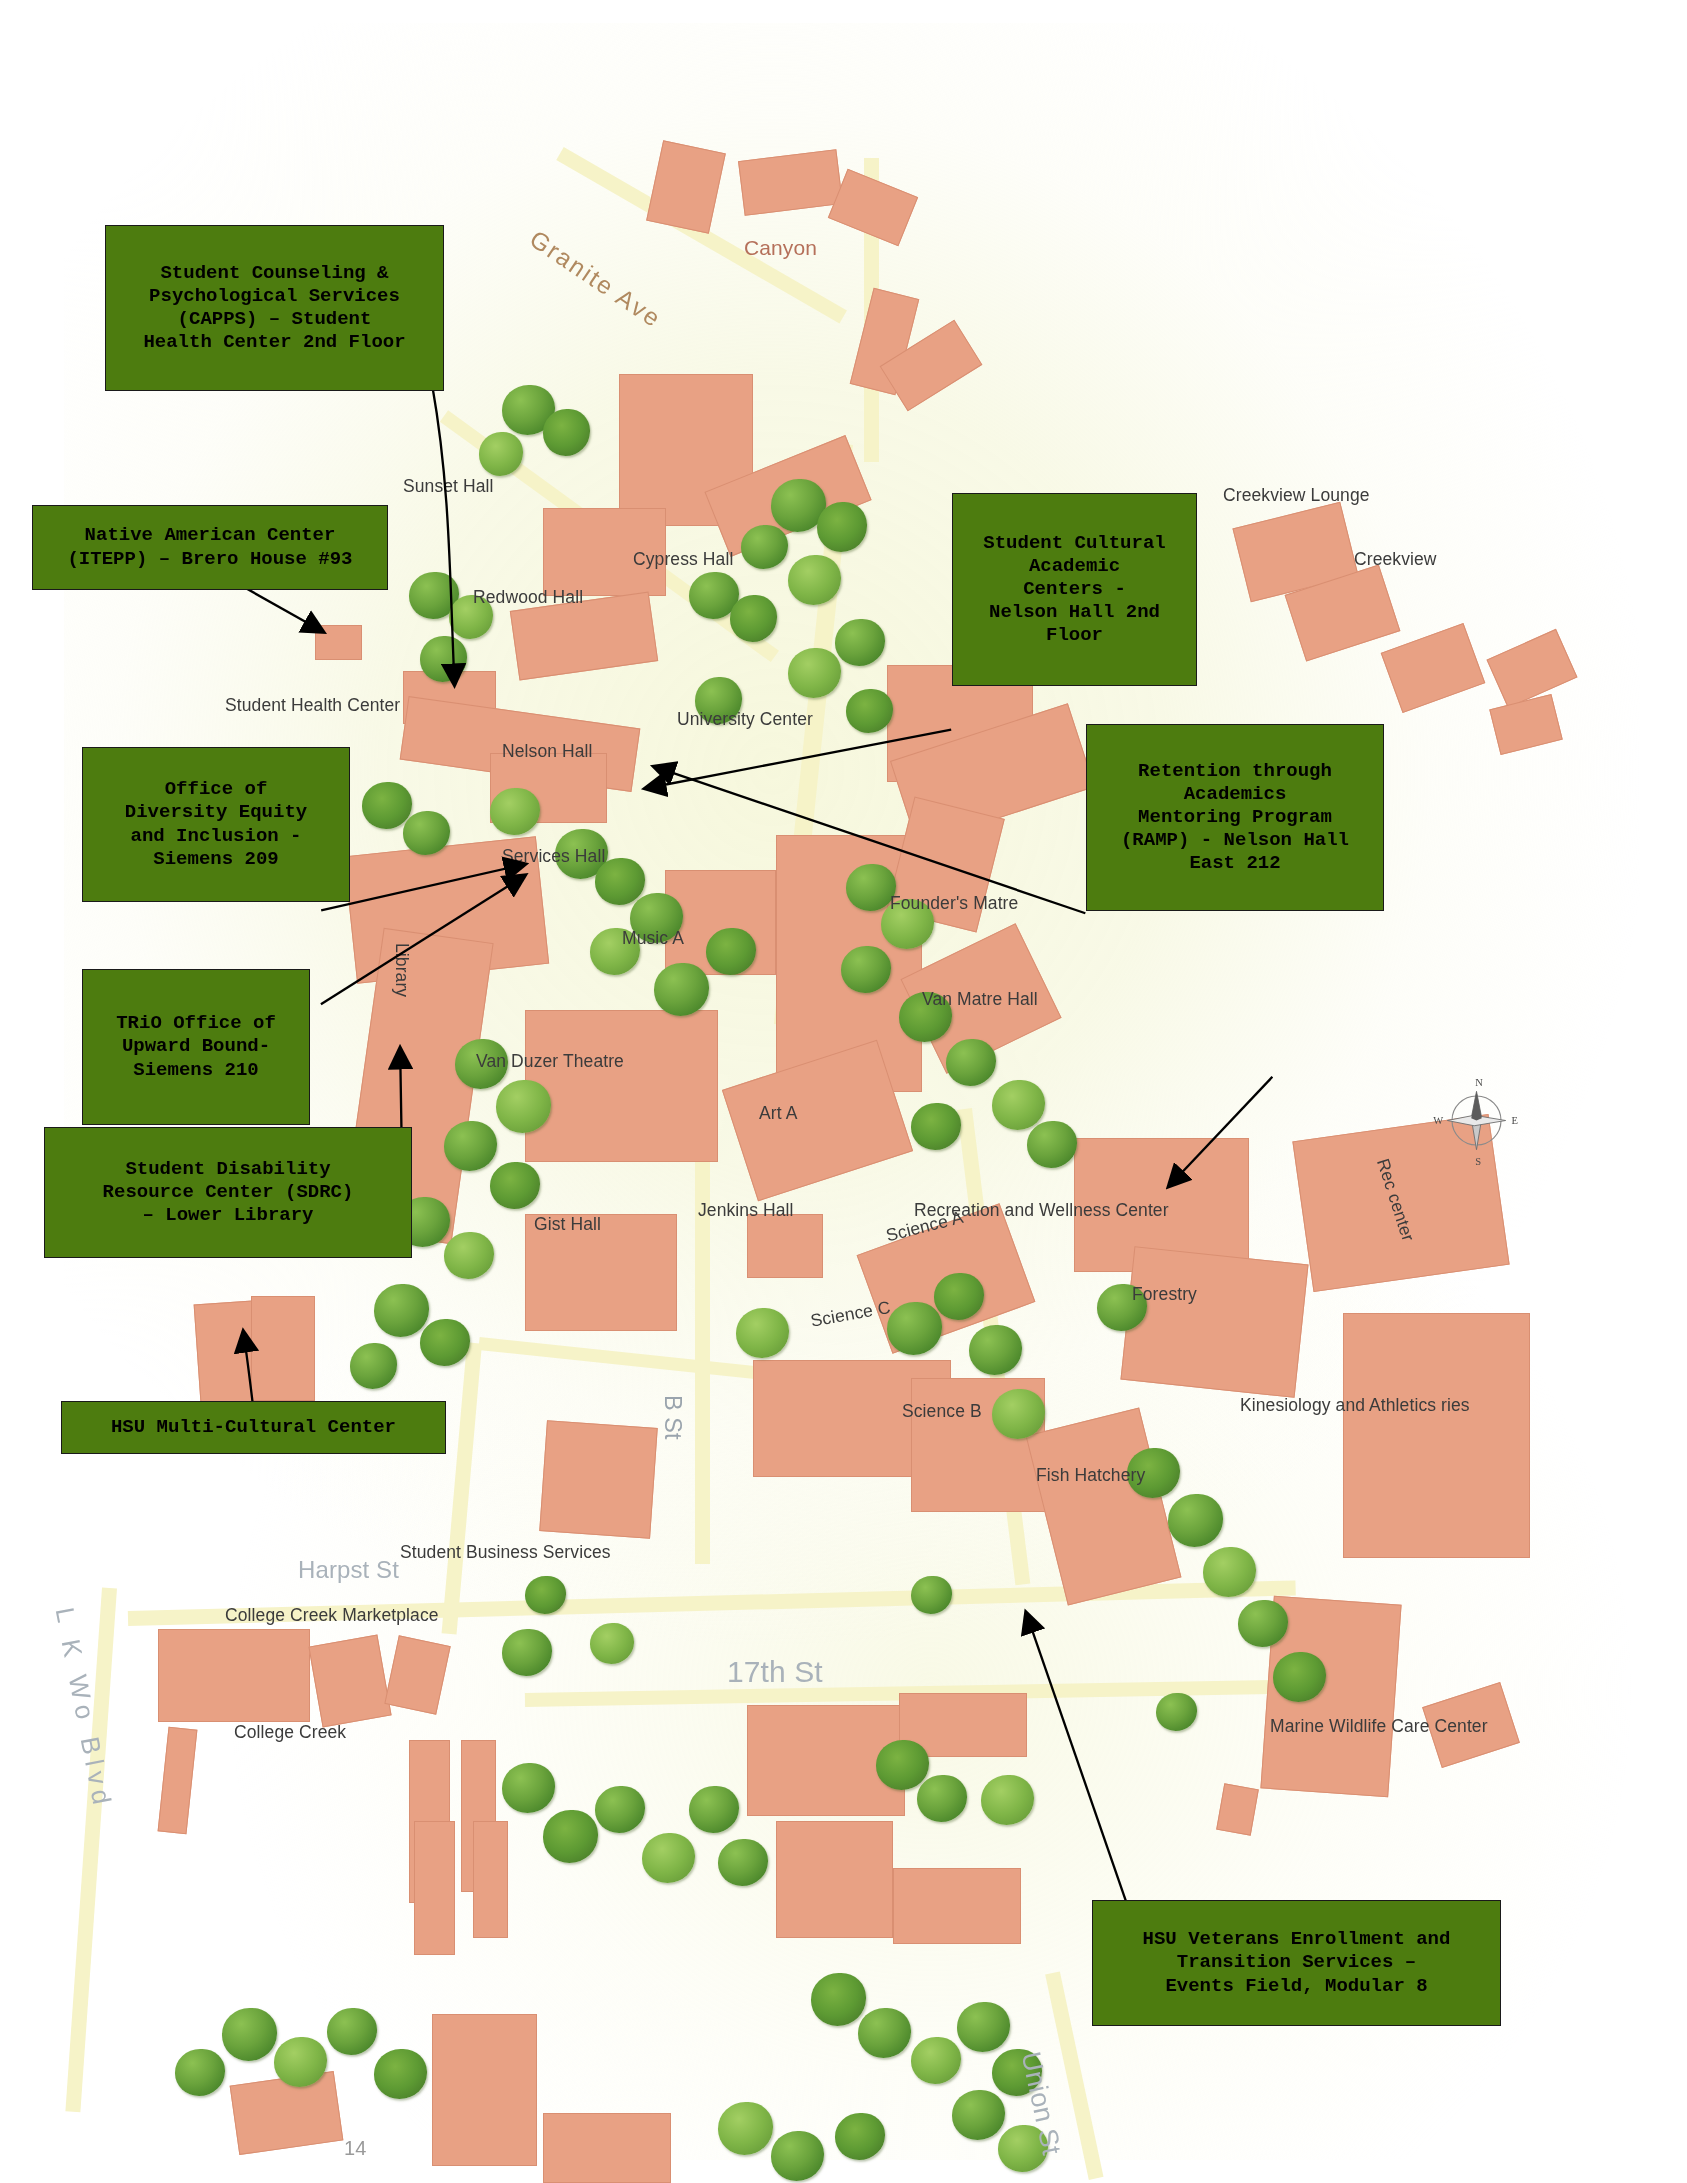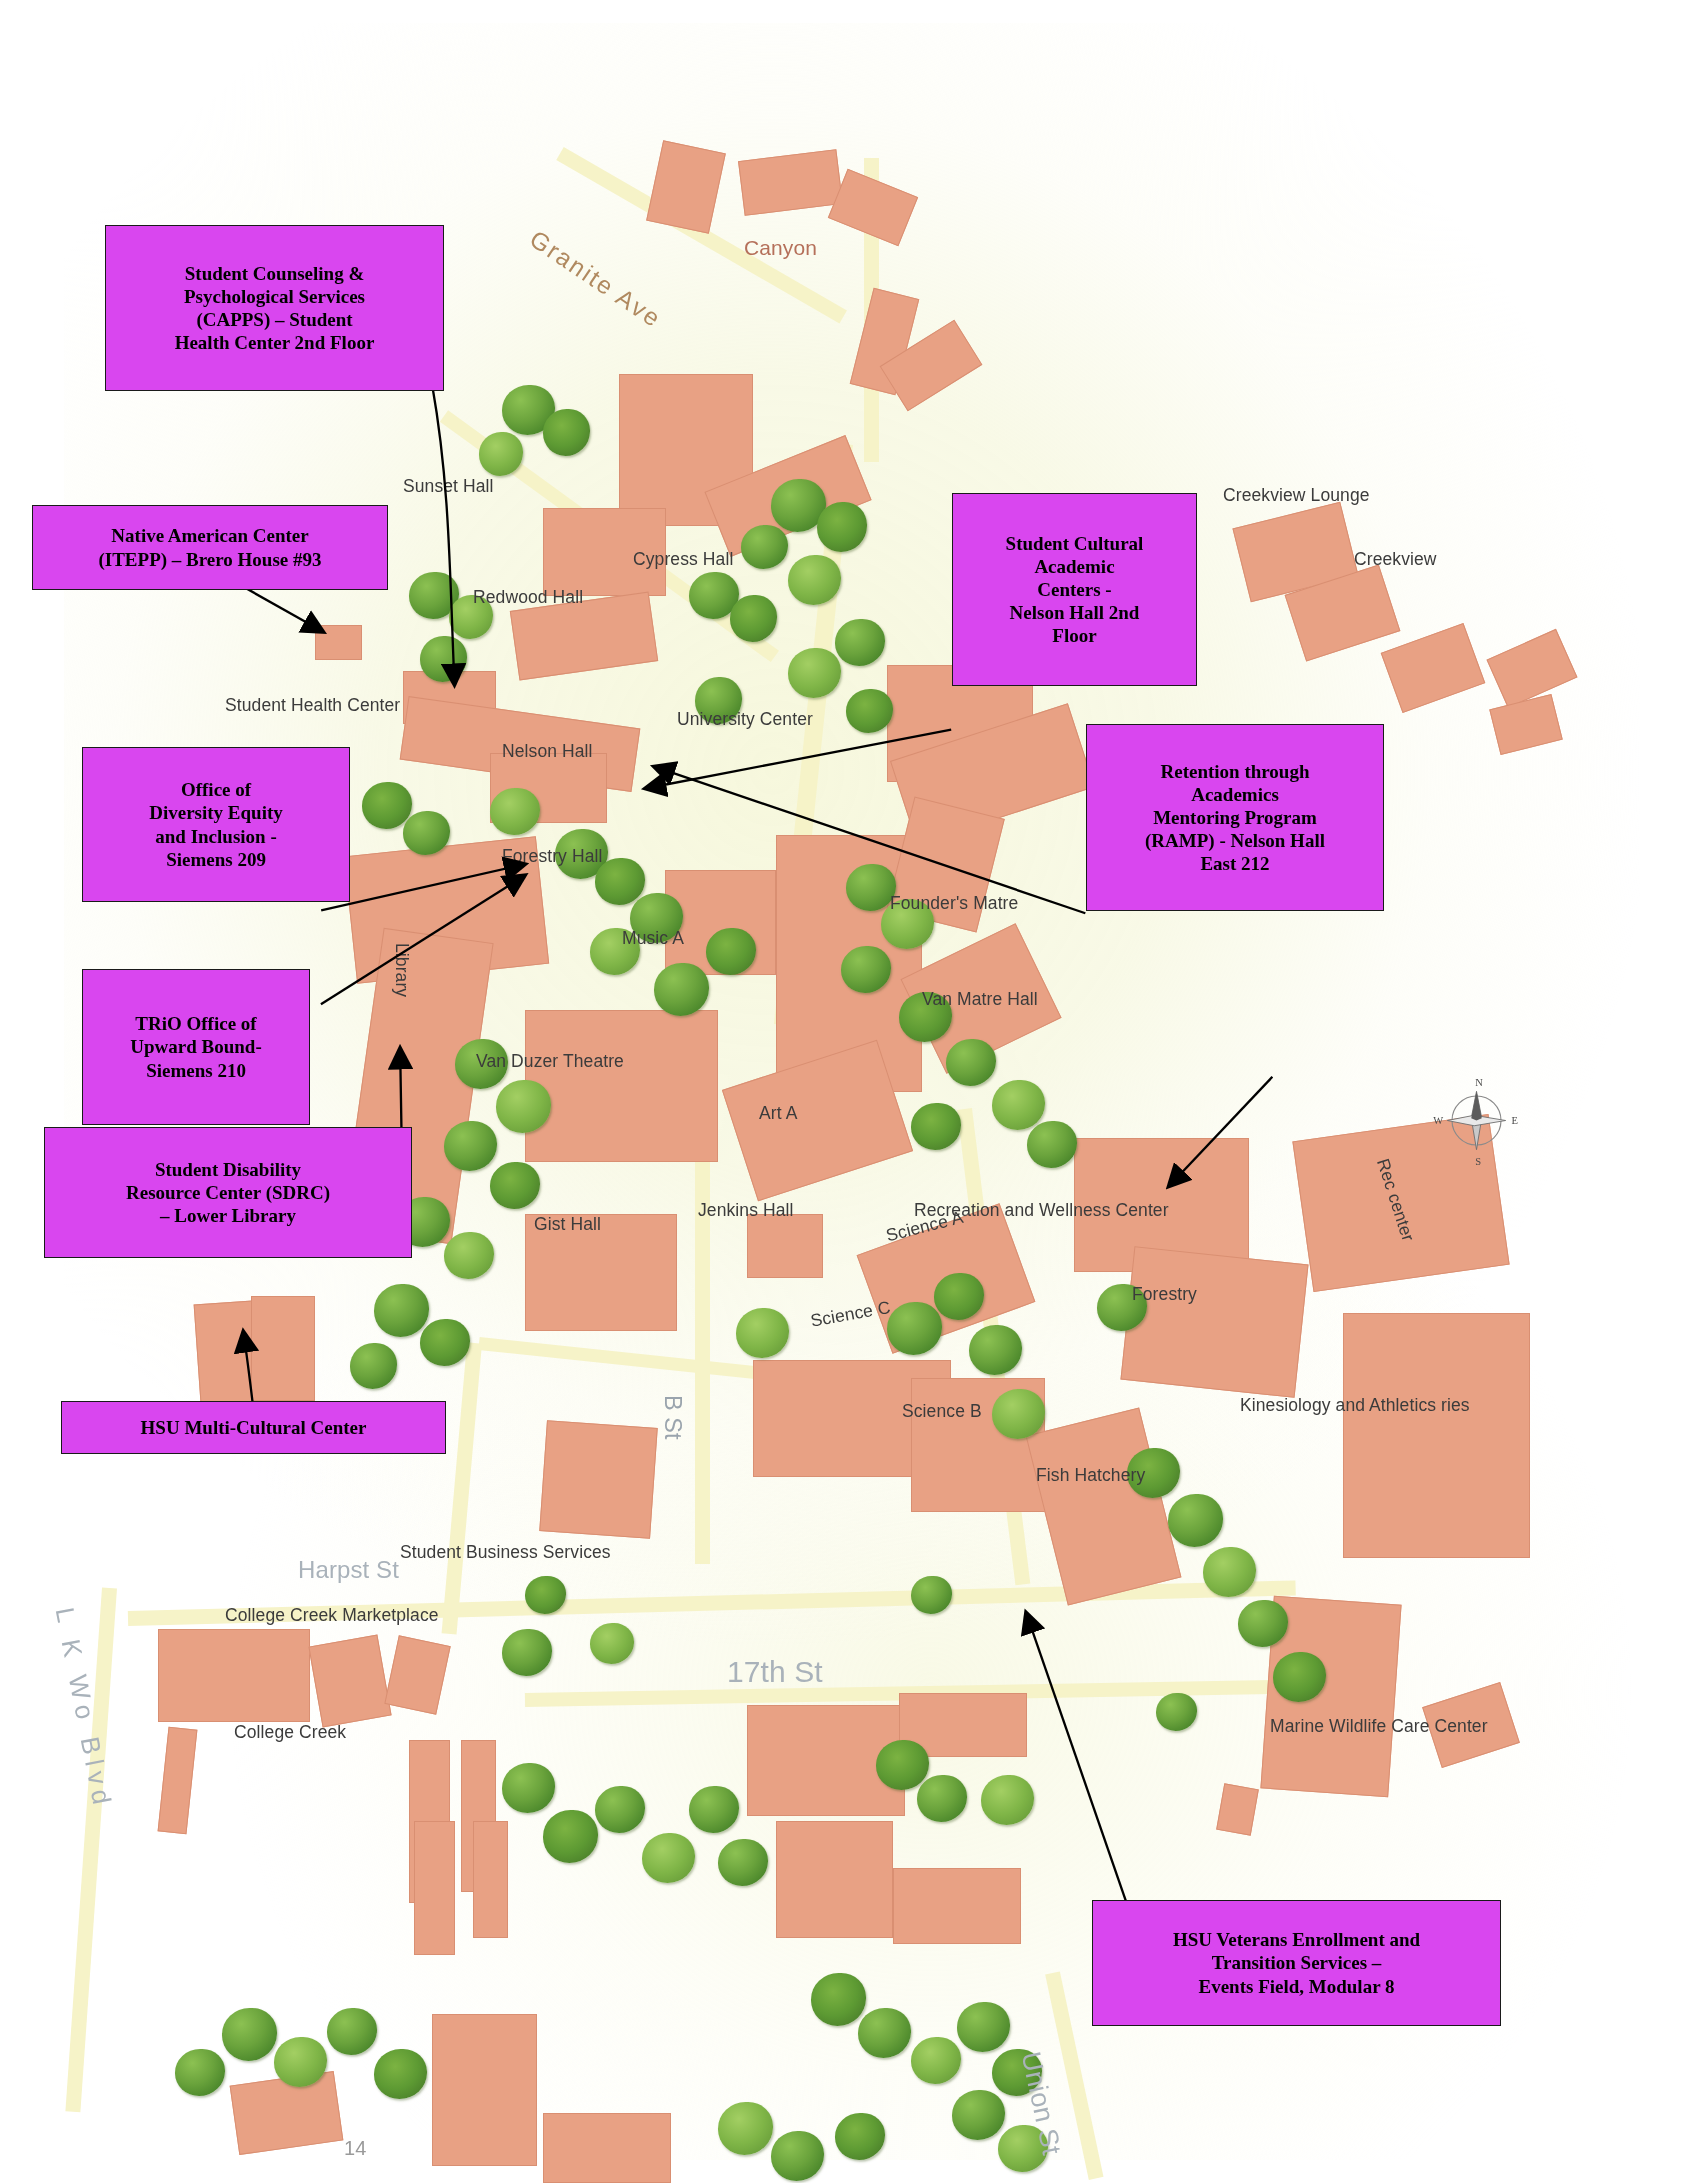--- a/index.html
+++ b/index.html
@@ -70,24 +70,24 @@
   .maplabel.big { font-size: 23.4px; color: #9aa4ad; font-weight: 400; }
   .maplabel.street {
     color: #a9b2ba;
     font-size: 26px;
   }
   .maplabel.brown { color: #b5705a; font-size: 21px; }
 
   
   .callout {
     position: absolute;
-    background: #d946ef;
+    background: #4d7c0f;
     border: 1.8px solid #1a1a1a;
     box-sizing: border-box;
-    font-family: Liberation Serif, serif;
+    font-family: Liberation Mono, monospace;
     font-weight: bold;
     font-size: 19px;
     line-height: 1.22;
     color: #000;
     text-align: center;
     padding: 5.8px 4.7px;
     display: flex;
     align-items: center;
     justify-content: center;
   }
@@ -269,21 +269,21 @@
   <div class="maplabel brown" style="left:744px;top:236px;">Canyon</div>
   <div class="maplabel" style="left:540px;top:225px; color:#b0895f; font-size:24.5px; transform:rotate(34deg); transform-origin:left top; letter-spacing:2.3px;">Granite Ave</div>
   <div class="maplabel" style="left:403px;top:476px;">Sunset Hall</div>
   <div class="maplabel" style="left:633px;top:549px;">Cypress Hall</div>
   <div class="maplabel" style="left:473px;top:587px;">Redwood Hall</div>
   <div class="maplabel" style="left:1223px;top:485px;">Creekview Lounge</div>
   <div class="maplabel" style="left:1354px;top:549px;">Creekview</div>
   <div class="maplabel" style="left:225px;top:695px;">Student Health Center</div>
   <div class="maplabel" style="left:677px;top:709px;">University Center</div>
   <div class="maplabel" style="left:502px;top:741px;">Nelson Hall</div>
-  <div class="maplabel" style="left:502px;top:846px;">Forestry Hall</div>
+  <div class="maplabel" style="left:502px;top:846px;">Services Hall</div>
   <div class="maplabel" style="left:890px;top:893px;">Founder's Matre</div>
   <div class="maplabel" style="left:622px;top:928px;">Music A</div>
   <div class="maplabel" style="left:922px;top:989px;">Van Matre Hall</div>
   <div class="maplabel" style="left:412px;top:943px; transform:rotate(90deg); transform-origin:left top;">Library</div>
   <div class="maplabel" style="left:476px;top:1051px;">Van Duzer Theatre</div>
   <div class="maplabel" style="left:759px;top:1103px;">Art A</div>
   <div class="maplabel" style="left:534px;top:1214px;">Gist Hall</div>
   <div class="maplabel" style="left:698px;top:1200px;">Jenkins Hall</div>
   <div class="maplabel" style="left:914px;top:1200px;">Recreation and Wellness Center</div>
   <div class="maplabel" style="left:884px;top:1226px; transform:rotate(-14deg); transform-origin:left top;">Science A</div>

